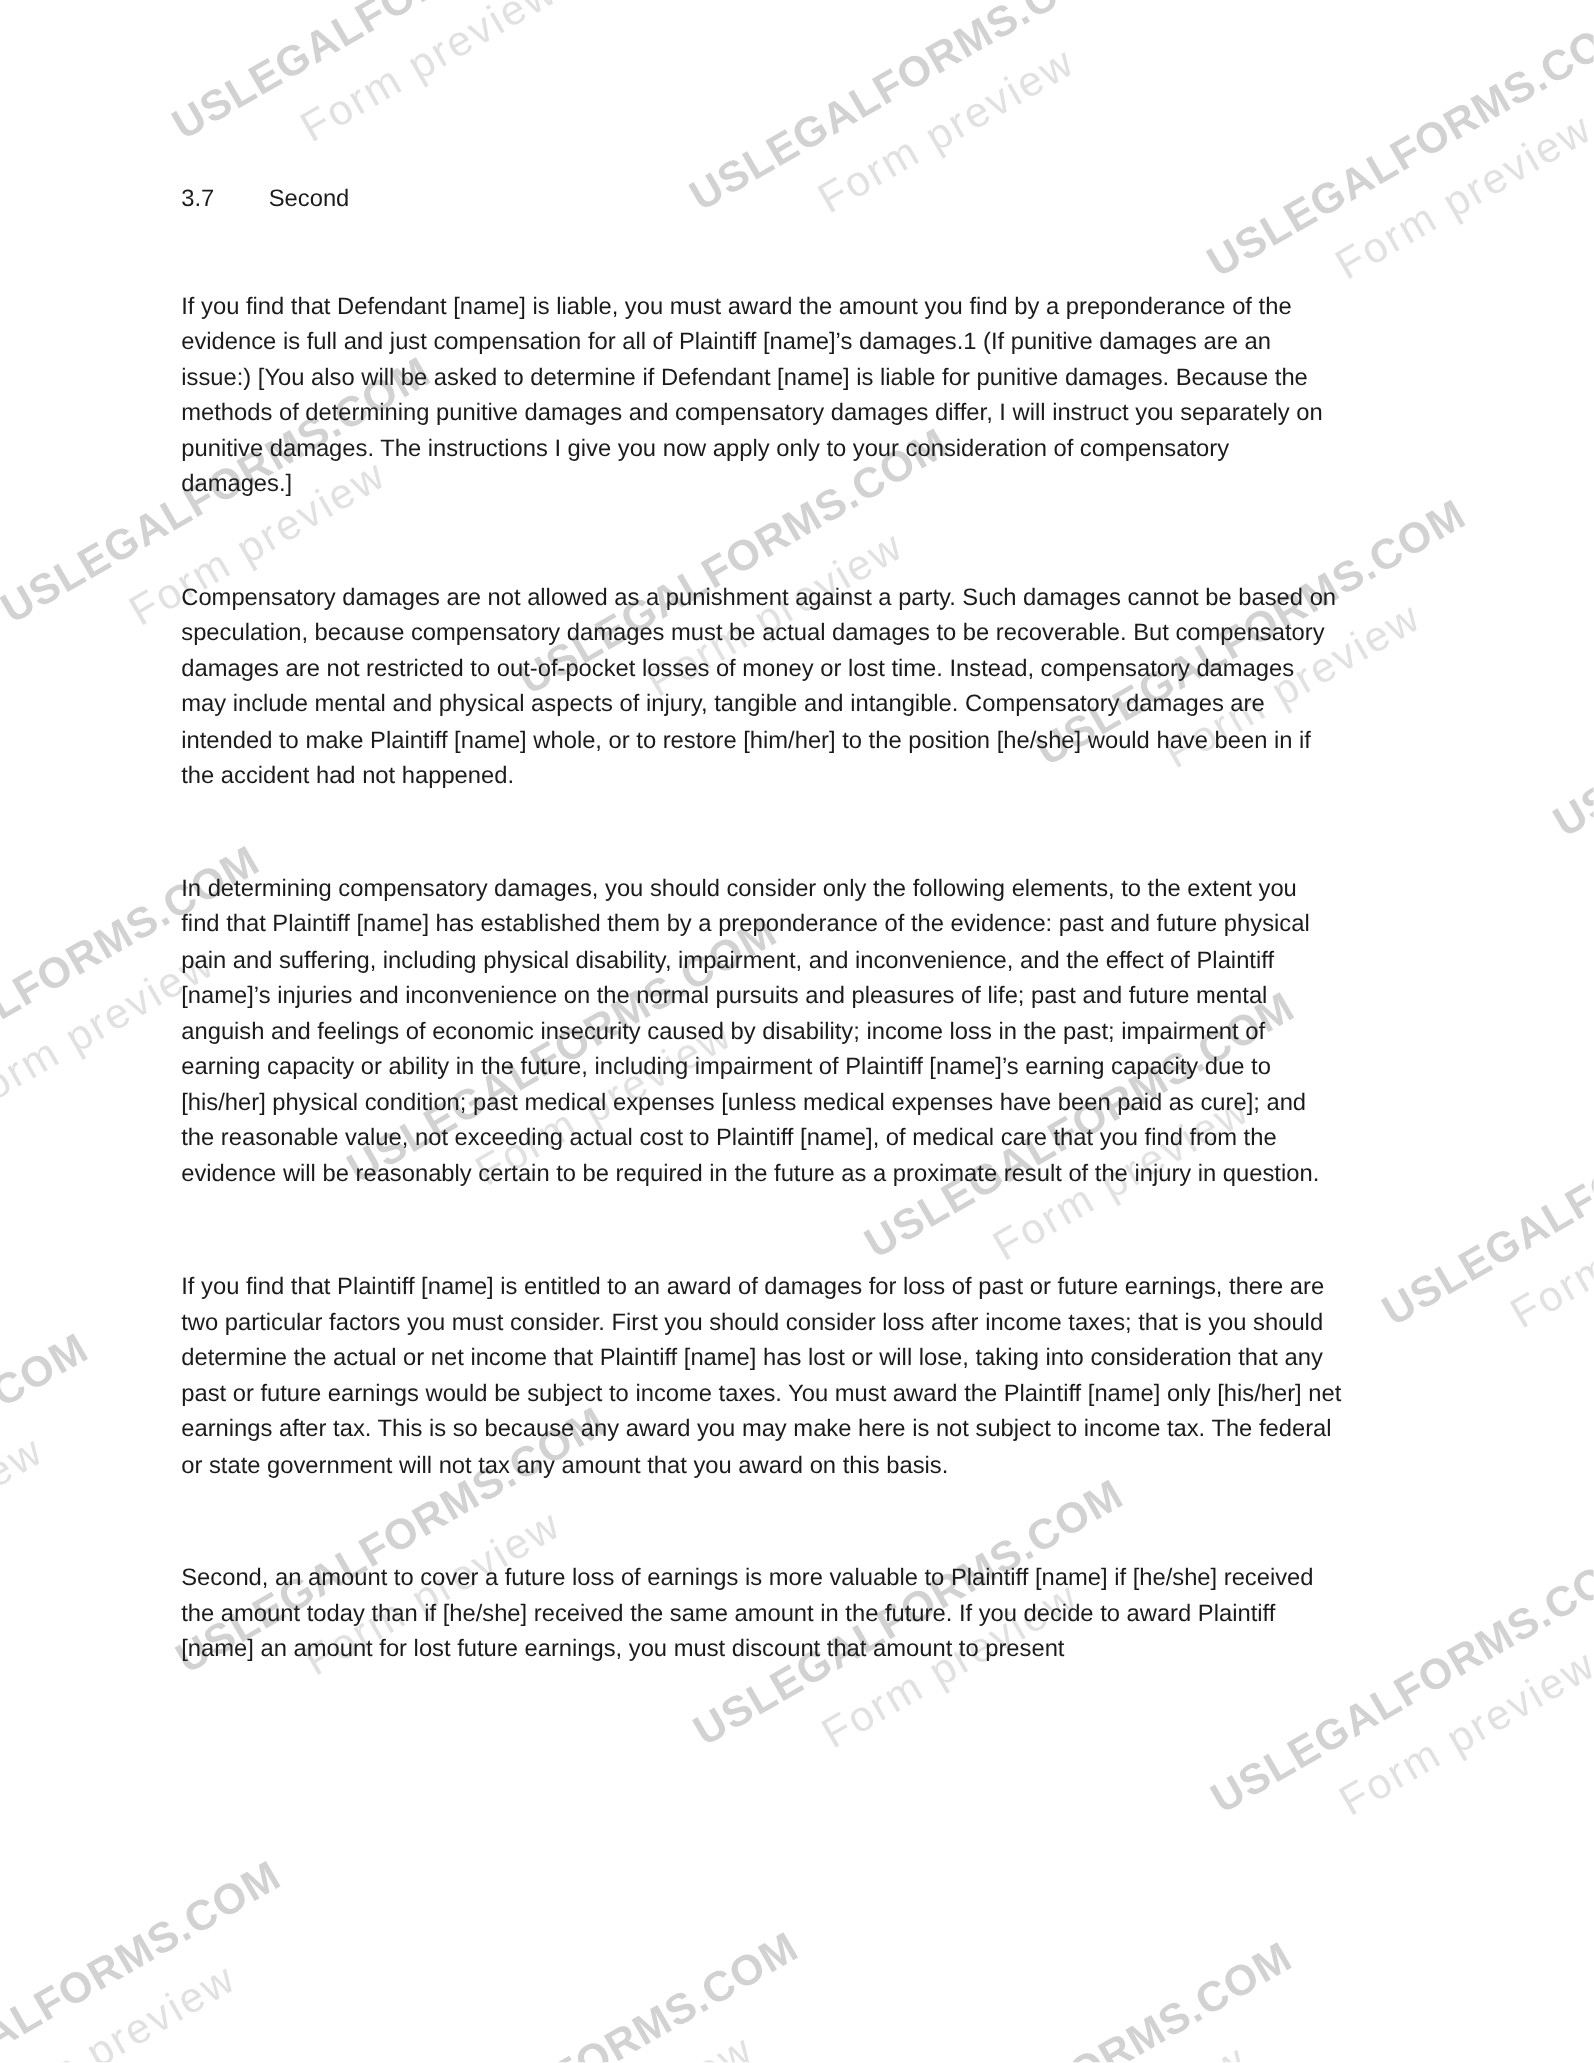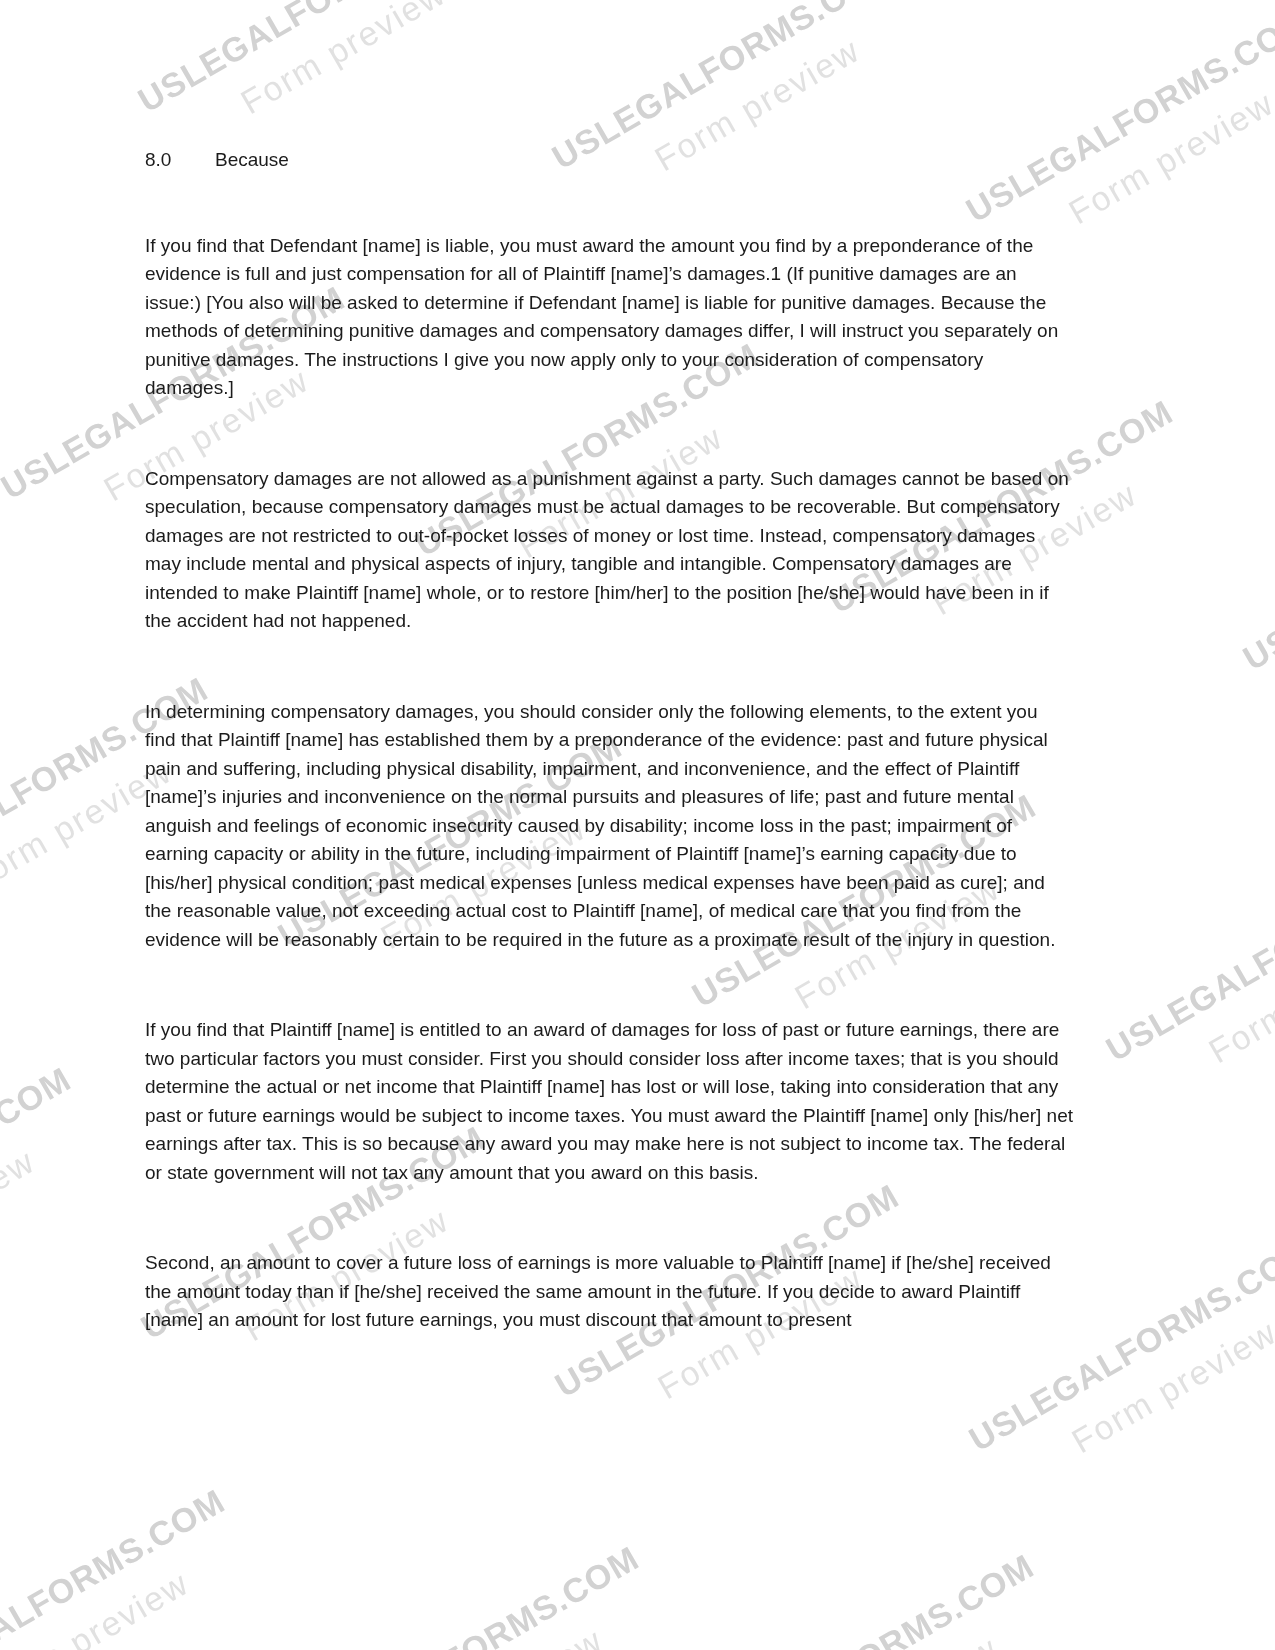--- a/index.html
+++ b/index.html
@@ -124,21 +124,21 @@
         <div class="wm-brand" style="color: rgb(210, 210, 210);">USLEGALFORMS.COM</div>
         <div class="wm-prev" style="color: rgb(225, 225, 225);">Form preview</div>
       </div>
       <div class="wm-tile" style="left: 700px; top: 1770px;">
         <div class="wm-brand" style="color: rgb(210, 210, 210);">USLEGALFORMS.COM</div>
         <div class="wm-prev" style="color: rgb(225, 225, 225);">Form preview</div>
       </div>
     </div>
   <div class="content">
     <div class="heading">
-      <span class="sec-num">8.0</span><span class="sec-title">Because</span>
+      <span class="sec-num">3.7</span><span class="sec-title">Second</span>
     </div>
     <p>If you find that Defendant [name] is liable, you must award the amount you find by a preponderance of the evidence is full and just compensation for all of Plaintiff [name]’s damages.1 (If punitive damages are an issue:) [You also will be asked to determine if Defendant [name] is liable for punitive damages. Because the methods of determining punitive damages and compensatory damages differ, I will instruct you separately on punitive damages. The instructions I give you now apply only to your consideration of compensatory damages.]</p>
     <p>Compensatory damages are not allowed as a punishment against a party. Such damages cannot be based on speculation, because compensatory damages must be actual damages to be recoverable. But compensatory damages are not restricted to out-of-pocket losses of money or lost time. Instead, compensatory damages may include mental and physical aspects of injury, tangible and intangible. Compensatory damages are intended to make Plaintiff [name] whole, or to restore [him/her] to the position [he/she] would have been in if the accident had not happened.</p>
     <p>In determining compensatory damages, you should consider only the following elements, to the extent you find that Plaintiff [name] has established them by a preponderance of the evidence: past and future physical pain and suffering, including physical disability, impairment, and inconvenience, and the effect of Plaintiff [name]’s injuries and inconvenience on the normal pursuits and pleasures of life; past and future mental anguish and feelings of economic insecurity caused by disability; income loss in the past; impairment of earning capacity or ability in the future, including impairment of Plaintiff [name]’s earning capacity due to [his/her] physical condition; past medical expenses [unless medical expenses have been paid as cure]; and the reasonable value, not exceeding actual cost to Plaintiff [name], of medical care that you find from the evidence will be reasonably certain to be required in the future as a proximate result of the injury in question.</p>
     <p>If you find that Plaintiff [name] is entitled to an award of damages for loss of past or future earnings, there are two particular factors you must consider. First you should consider loss after income taxes; that is you should determine the actual or net income that Plaintiff [name] has lost or will lose, taking into consideration that any past or future earnings would be subject to income taxes. You must award the Plaintiff [name] only [his/her] net earnings after tax. This is so because any award you may make here is not subject to income tax. The federal or state government will not tax any amount that you award on this basis.</p>
     <p>Second, an amount to cover a future loss of earnings is more valuable to Plaintiff [name] if [he/she] received the amount today than if [he/she] received the same amount in the future. If you decide to award Plaintiff [name] an amount for lost future earnings, you must discount that amount to present</p>
   </div>
 </div>
 
 </body></html>

